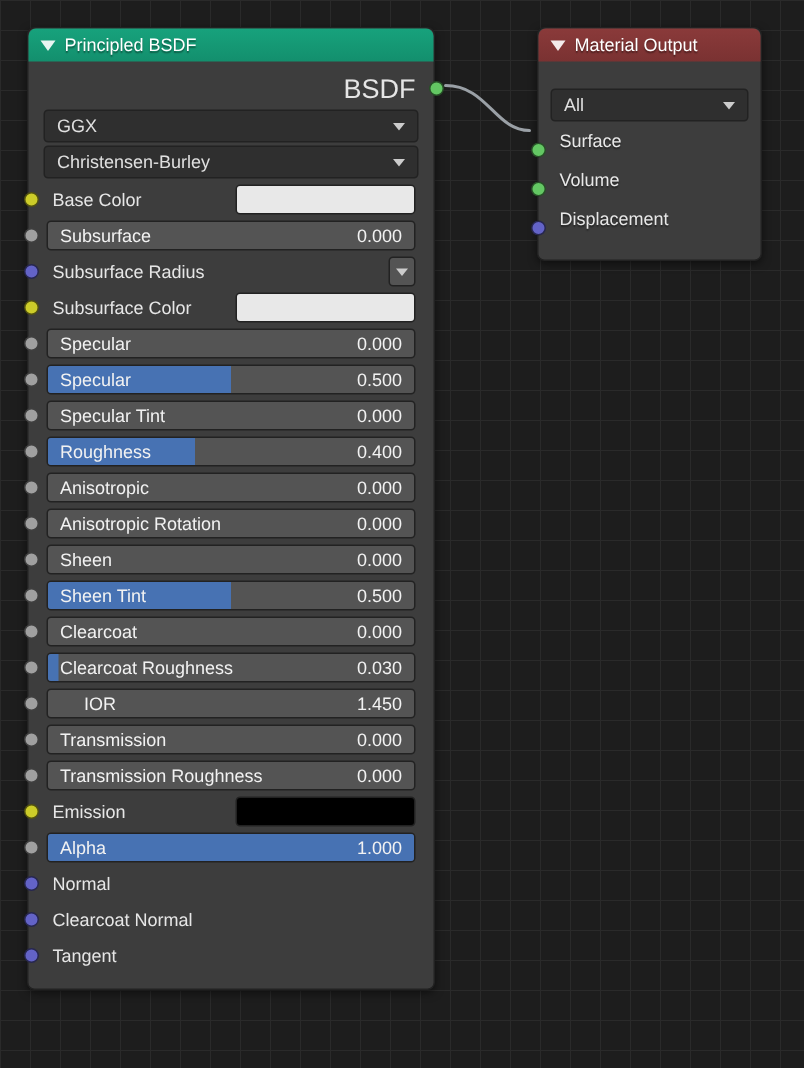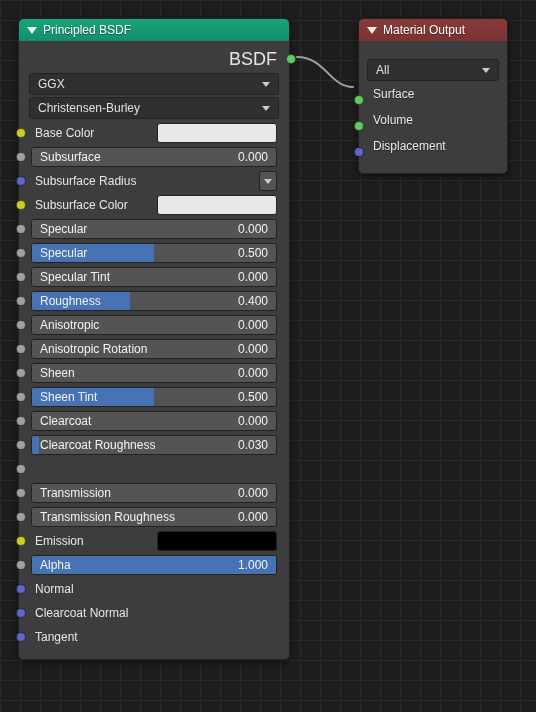--- a/index.html
+++ b/index.html
@@ -301,20 +301,24 @@
       <span class="in-socket-dot sk-gray"></span>
       <div class="field">
         <span class="fill" style="width:3%"></span>
         <span class="lbl">Clearcoat Roughness</span>
         <span class="val">0.030</span>
       </div>
     </div>
 
     <div class="prop-row">
       <span class="in-socket-dot sk-gray"></span>
+      <div class="field" style="justify-content:center; gap:40px;">
+        <span class="lbl" style="margin-left:16px">IOR</span>
+        <span class="val">1.450</span>
+      </div>
     </div>
 
     <div class="prop-row">
       <span class="in-socket-dot sk-gray"></span>
       <div class="field">
         <span class="fill" style="width:0%"></span>
         <span class="lbl">Transmission</span>
         <span class="val">0.000</span>
       </div>
     </div>

